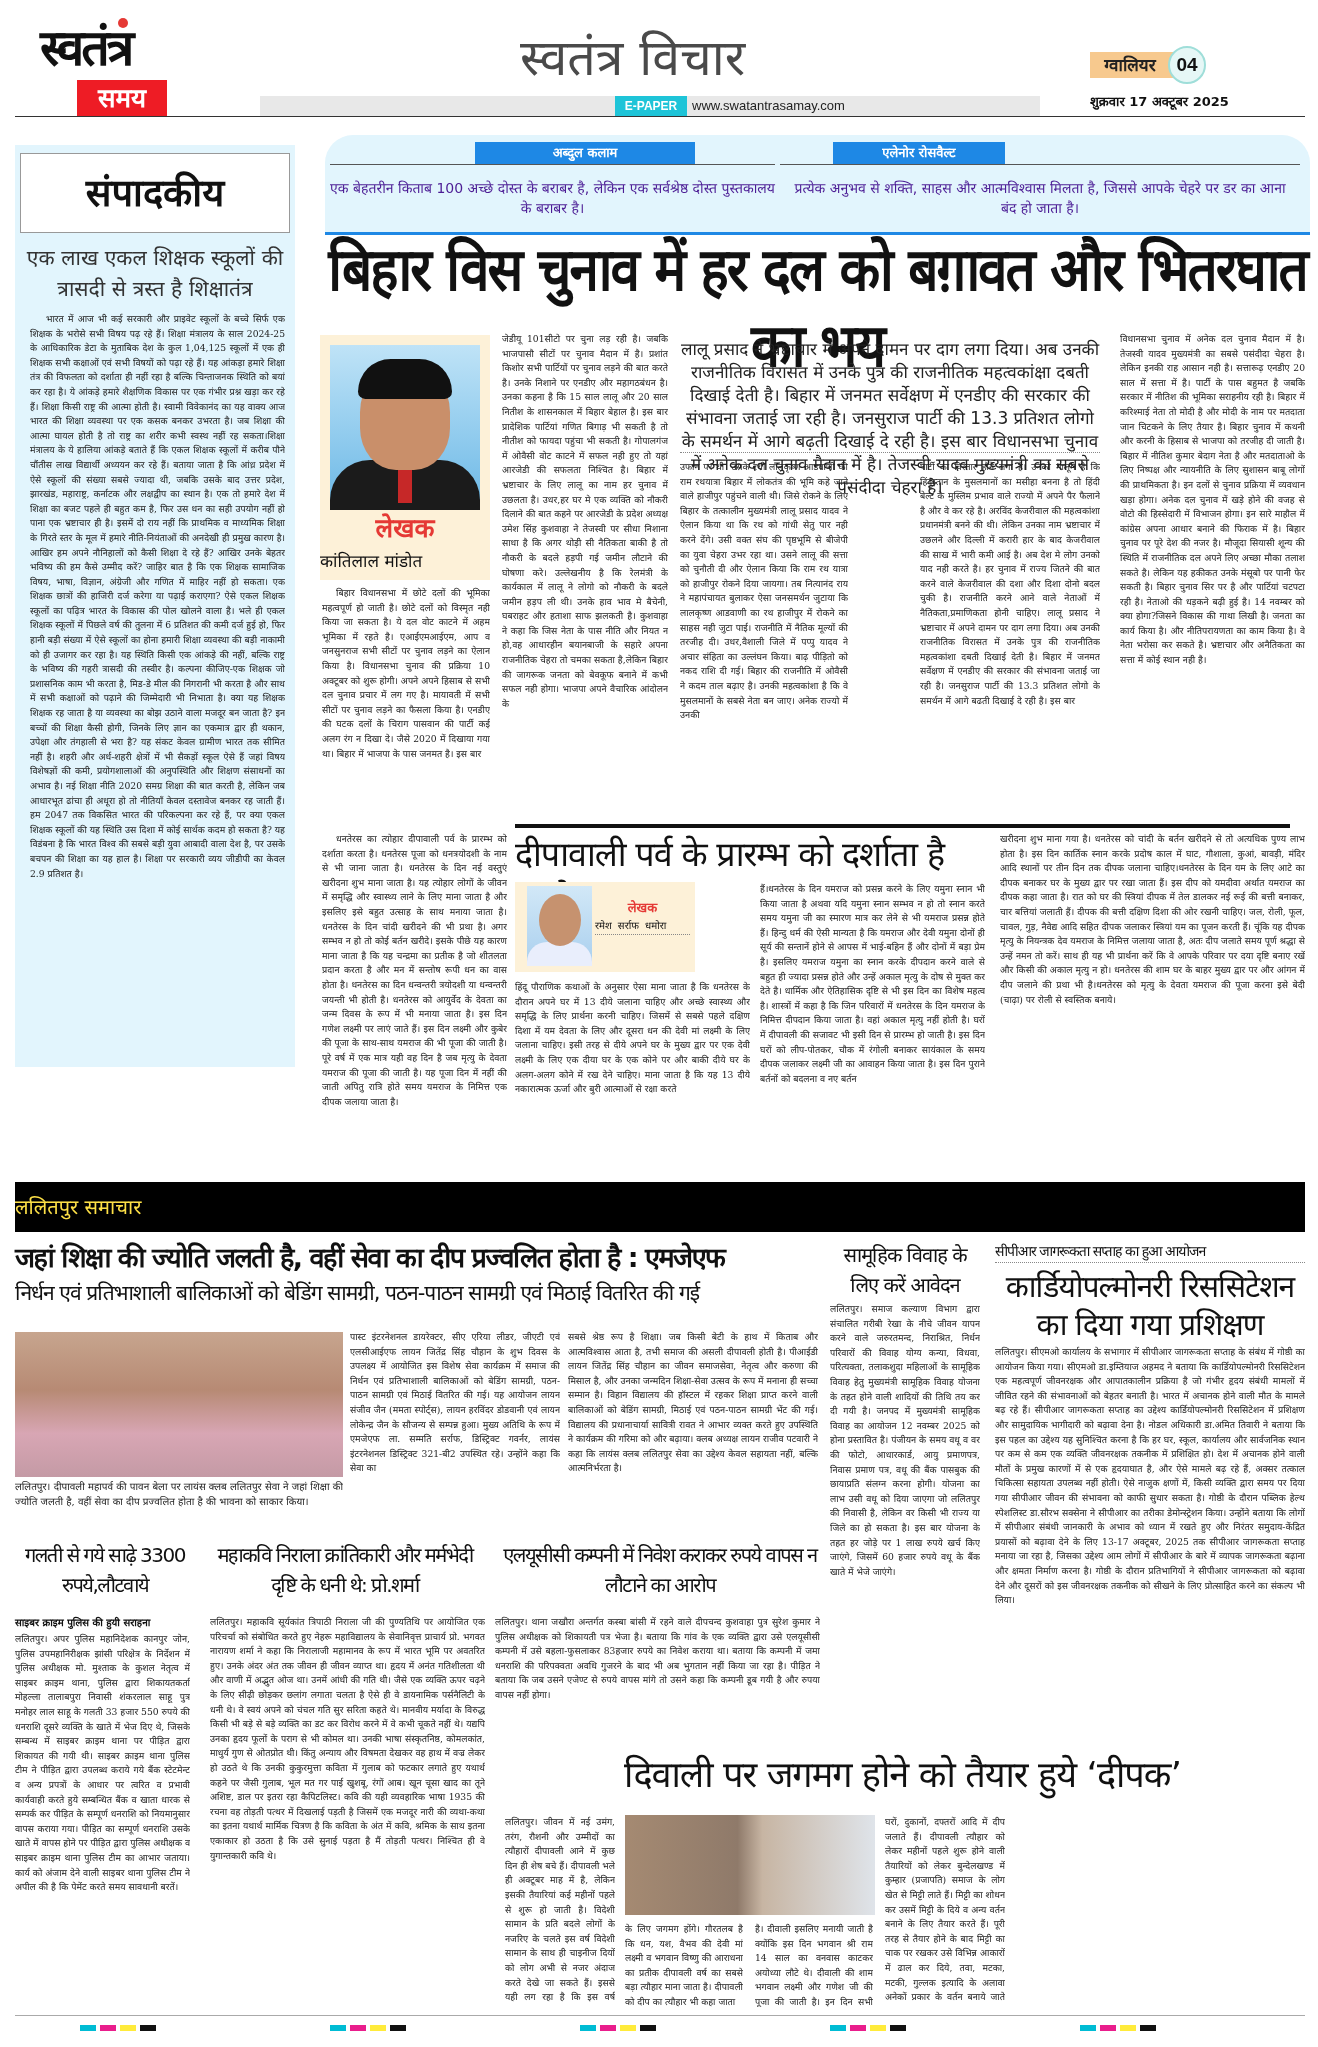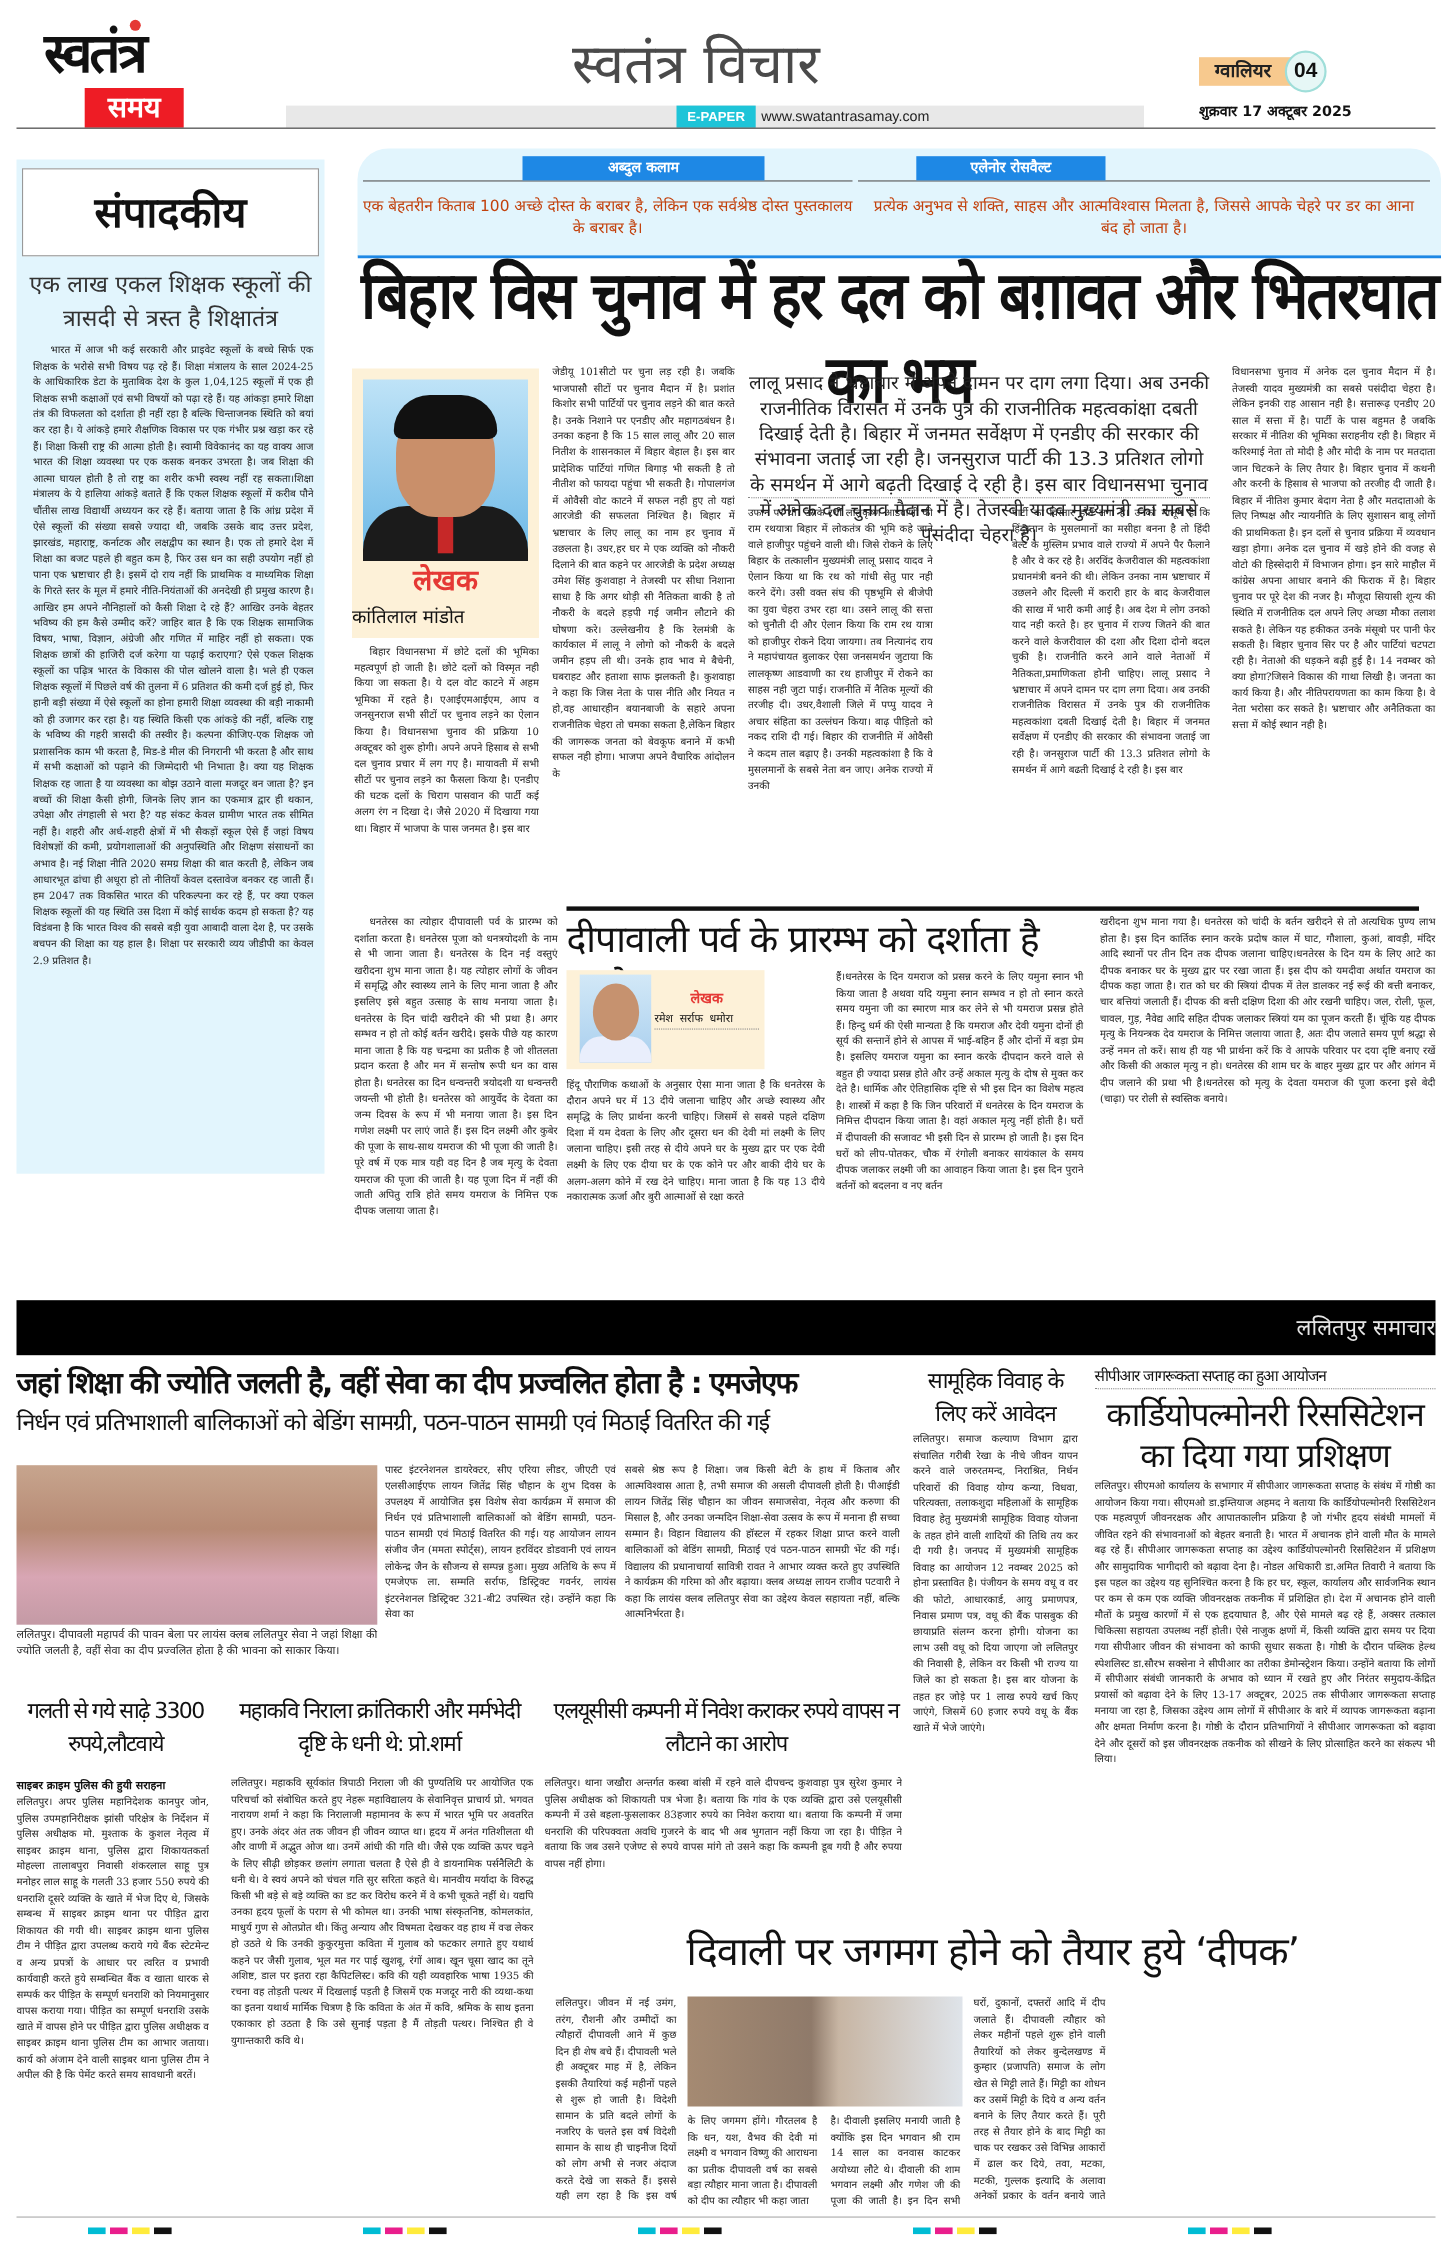--- a/index.html
+++ b/index.html
@@ -20,21 +20,21 @@
 .mast-rule{left:15px;top:116px;width:1290px;height:1px;background:#333}
 
 .ed-panel{left:15px;top:145px;width:280px;height:922px;background:#e2f5fd}
 .ed-title-box{left:20px;top:153px;width:270px;height:80px;background:#fff;border:1px solid #999;font-size:38px;font-weight:bold;text-align:center;line-height:78px;font-family:"DejaVu Sans",sans-serif}
 .ed-head{left:20px;top:243px;width:270px;font-size:21px;line-height:31px;text-align:center;color:#333;font-family:"DejaVu Sans",sans-serif}
 .ed-body{left:30px;top:312px;width:255px;height:750px}
 
 .quote-panel{left:325px;top:135px;width:985px;height:100px;background:#e2f5fd;border-radius:28px 28px 0 0;border-bottom:3px solid #1e88e5}
 .q-tag{height:22px;background:#1e88e5;color:#ffffff;font-size:13px;font-weight:bold;text-align:center;line-height:22px;font-family:"DejaVu Sans",sans-serif}
 .q-rule{height:1px;background:#555}
-.q-text{font-size:14px;line-height:20px;text-align:center;font-family:"DejaVu Sans",sans-serif;color:#c2410c}
+.q-text{font-size:14px;line-height:20px;text-align:center;font-family:"DejaVu Sans",sans-serif;color:#4c1d95}
 
 .main-head{left:325px;top:240px;width:985px;font-size:53px;line-height:68px;font-weight:bold;text-align:center;font-family:"DejaVu Sans",sans-serif;letter-spacing:-2px;transform:scaleY(1.12)}
 .photo-box{left:320px;top:335px;width:170px;height:245px;background:#fdf1d8}
 .photo{left:330px;top:345px;width:150px;height:165px;background:linear-gradient(#bfe3f7,#6bb8e6)}
 .face{left:30px;top:20px;width:90px;height:105px;border-radius:45% 45% 40% 40%;background:#c98f6a}
 .hair{left:28px;top:14px;width:94px;height:40px;border-radius:45px 45px 10px 10px;background:#111}
 .suit{left:0;top:115px;width:150px;height:50px;background:#1b1b1b;border-radius:40px 40px 0 0}
 .tie{left:68px;top:118px;width:14px;height:40px;background:#c62828}
 .lekhak{left:330px;top:512px;width:150px;font-size:26px;font-weight:bold;color:#e53935;text-align:center;line-height:32px;font-family:"DejaVu Sans",sans-serif}
 .author{left:320px;top:548px;width:170px;font-size:17px;text-align:left;line-height:26px;font-family:"DejaVu Sans",sans-serif}
@@ -43,21 +43,21 @@
 
 .dh-head{left:515px;top:832px;width:470px;font-size:34px;line-height:44px;font-family:"DejaVu Sans",sans-serif;color:#111;letter-spacing:-1px}
 .dh-rule{left:515px;top:824px;width:775px;height:4px;background:#111}
 .dh-card{left:515px;top:882px;width:180px;height:90px;background:#fdf1d8}
 .dh-photo{left:527px;top:886px;width:65px;height:80px;background:linear-gradient(#d2e8f7,#a9cfee)}
 .dh-face{left:12px;top:8px;width:42px;height:52px;border-radius:50%;background:#c6926f}
 .dh-shirt{left:0;top:56px;width:65px;height:24px;background:#e9eefc;border-radius:20px 20px 0 0}
 .dh-lekhak{left:595px;top:898px;width:95px;font-size:13px;font-weight:bold;color:#e53935;text-align:center;font-family:"DejaVu Sans",sans-serif}
 .dh-author{left:595px;top:918px;width:95px;font-size:10px;text-align:left;font-family:Liberation Mono, monospace;border-bottom:1px dotted #888;padding-bottom:2px}
 
-.band{left:15px;top:1182px;width:1290px;height:50px;background:#000;color:#e5e5e5;font-size:20px;text-align:right;line-height:50px;font-family:"DejaVu Sans",sans-serif}
+.band{left:15px;top:1182px;width:1290px;height:50px;background:#000;color:#fde047;font-size:20px;text-align:left;line-height:50px;font-family:"DejaVu Sans",sans-serif}
 .h-big{font-family:"DejaVu Sans",sans-serif;font-weight:bold;letter-spacing:-1.5px;color:#111}
 .h-cond{font-family:"DejaVu Sans",sans-serif;letter-spacing:-1px;color:#111}
 .group-photo{left:15px;top:1332px;width:328px;height:145px;background:linear-gradient(180deg,#c7a58e 0%,#b78a74 40%,#d8a6b4 70%,#c49aa5 100%)}
 .diwali-photo{left:625px;top:1815px;width:250px;height:100px;background:linear-gradient(90deg,#a58a72 0%,#8f7a6a 45%,#c7b5a3 55%,#dfe4ea 100%)}
 .bottom-rule{left:15px;top:2015px;width:1290px;height:1px;background:#aaa}
 .reg{top:2025px;height:6px;width:16px}
 </style>
 </head>
 <body>
 

